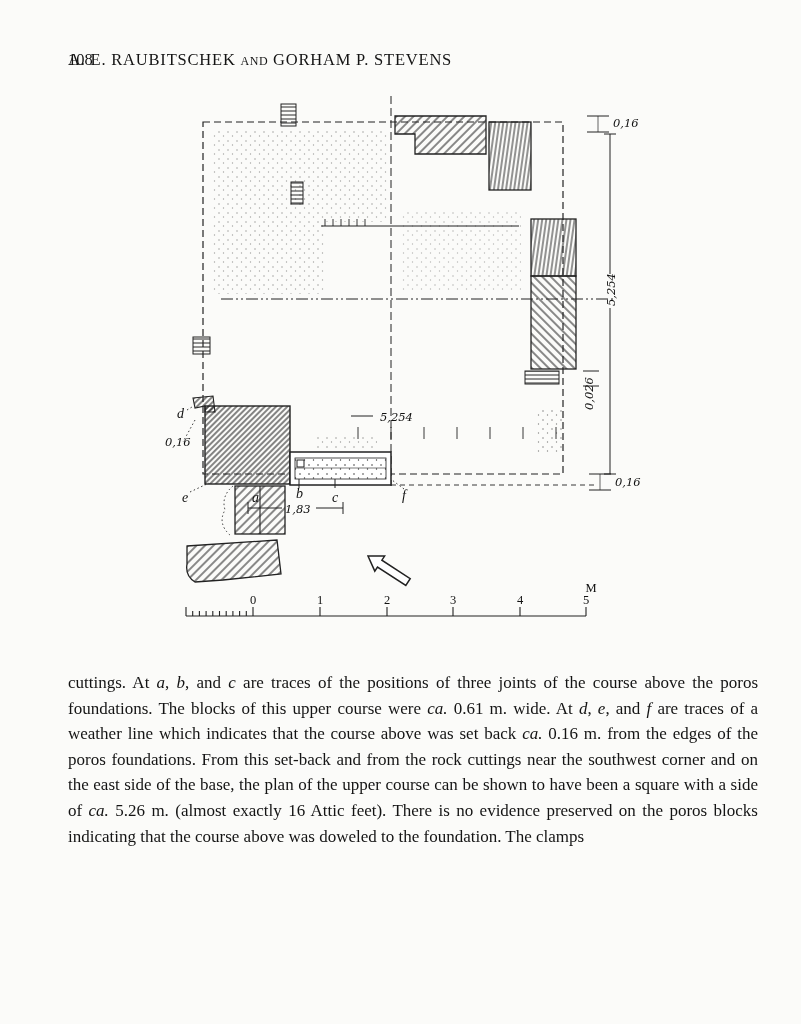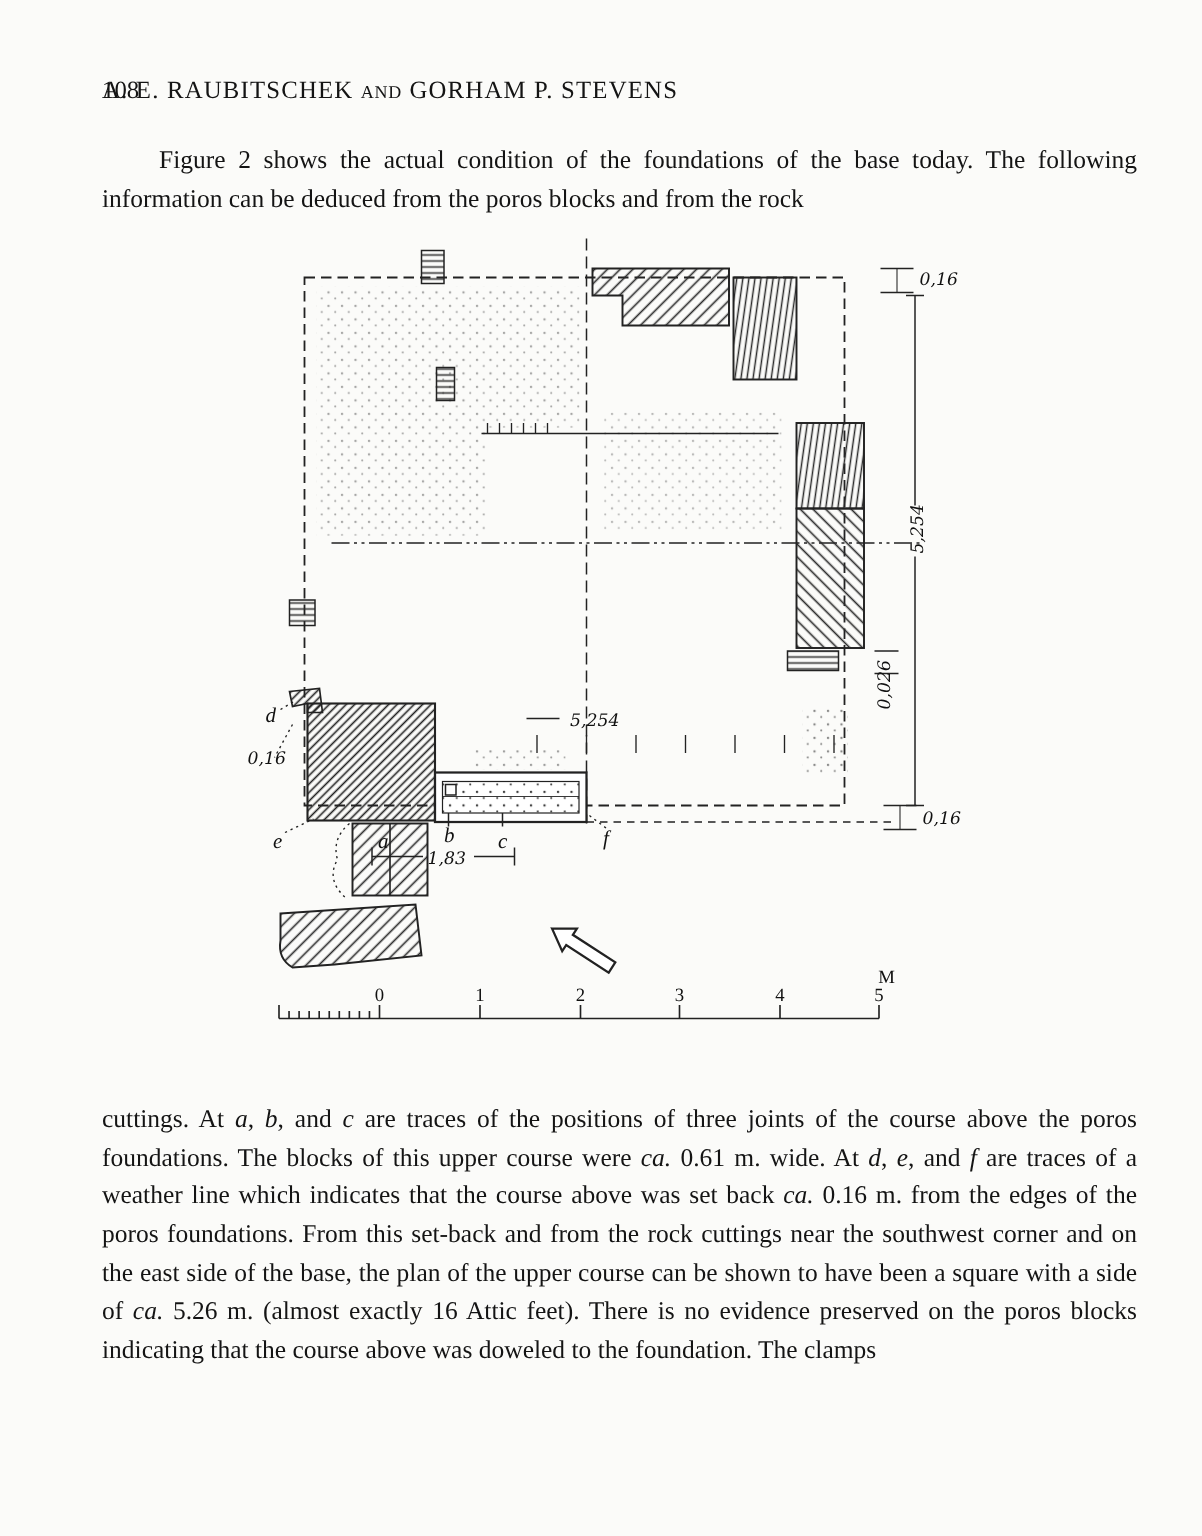--- a/index.html
+++ b/index.html
@@ -44,21 +44,20 @@
 </head>
 <body>
 
 <div class="page">
 
   <div class="head-row">
     <span class="pagenum">108</span>
     <div class="running-head"><span>A. E. RAUBITSCHEK</span> <span class="sc">and</span> <span>GORHAM P. STEVENS</span></div>
   </div>
 
-  <p class="bodytext indent"><span>Figure 2 shows the actual condition of the foundations of the base today. The following information can be deduced from the poros blocks and from the rock</span></p>
 
   <figure class="fig">
     <svg width="490" height="548" viewBox="0 0 490 548">
       <defs>
         <pattern id="hA" width="6" height="6" patternUnits="userSpaceOnUse" patternTransform="rotate(45)">
           <line x1="1" y1="0" x2="1" y2="6" stroke="#2a2a2a" stroke-width="1.1"></line>
         </pattern>
         <pattern id="hB" width="6" height="6" patternUnits="userSpaceOnUse" patternTransform="rotate(-45)">
           <line x1="1" y1="0" x2="1" y2="6" stroke="#2a2a2a" stroke-width="1.1"></line>
         </pattern>

